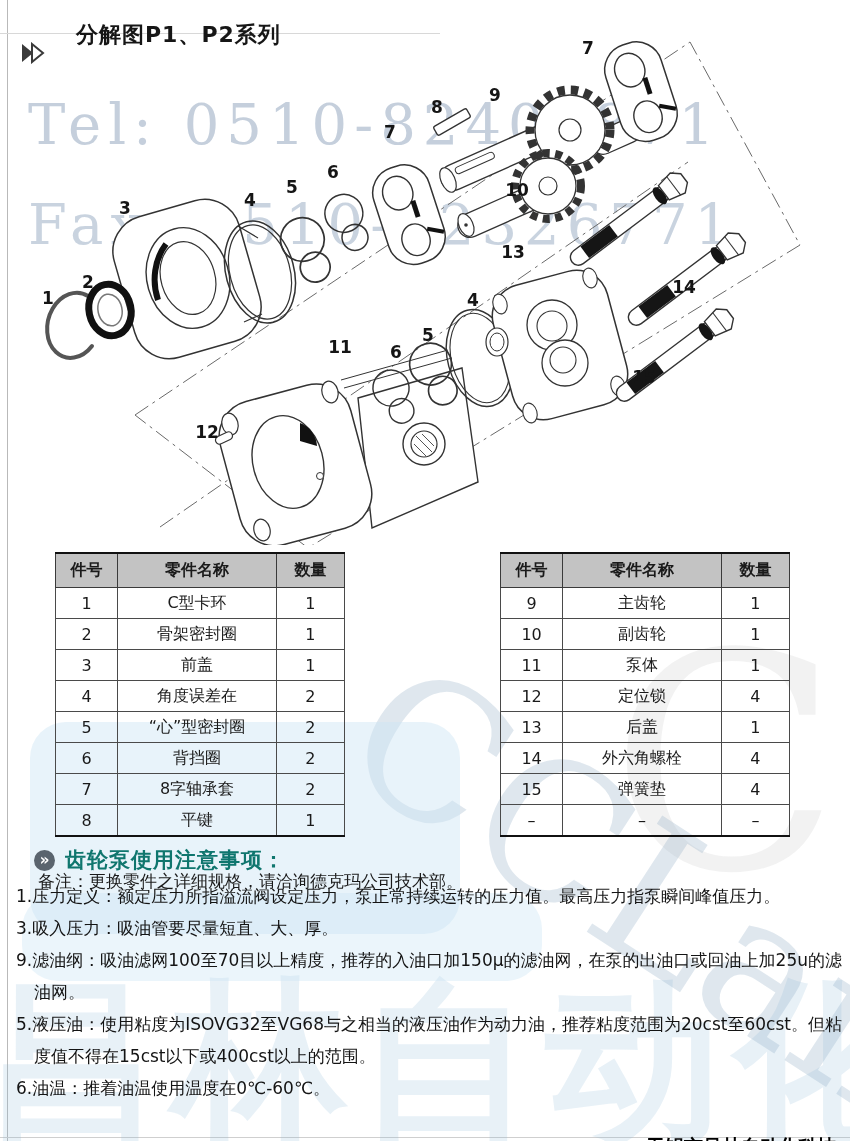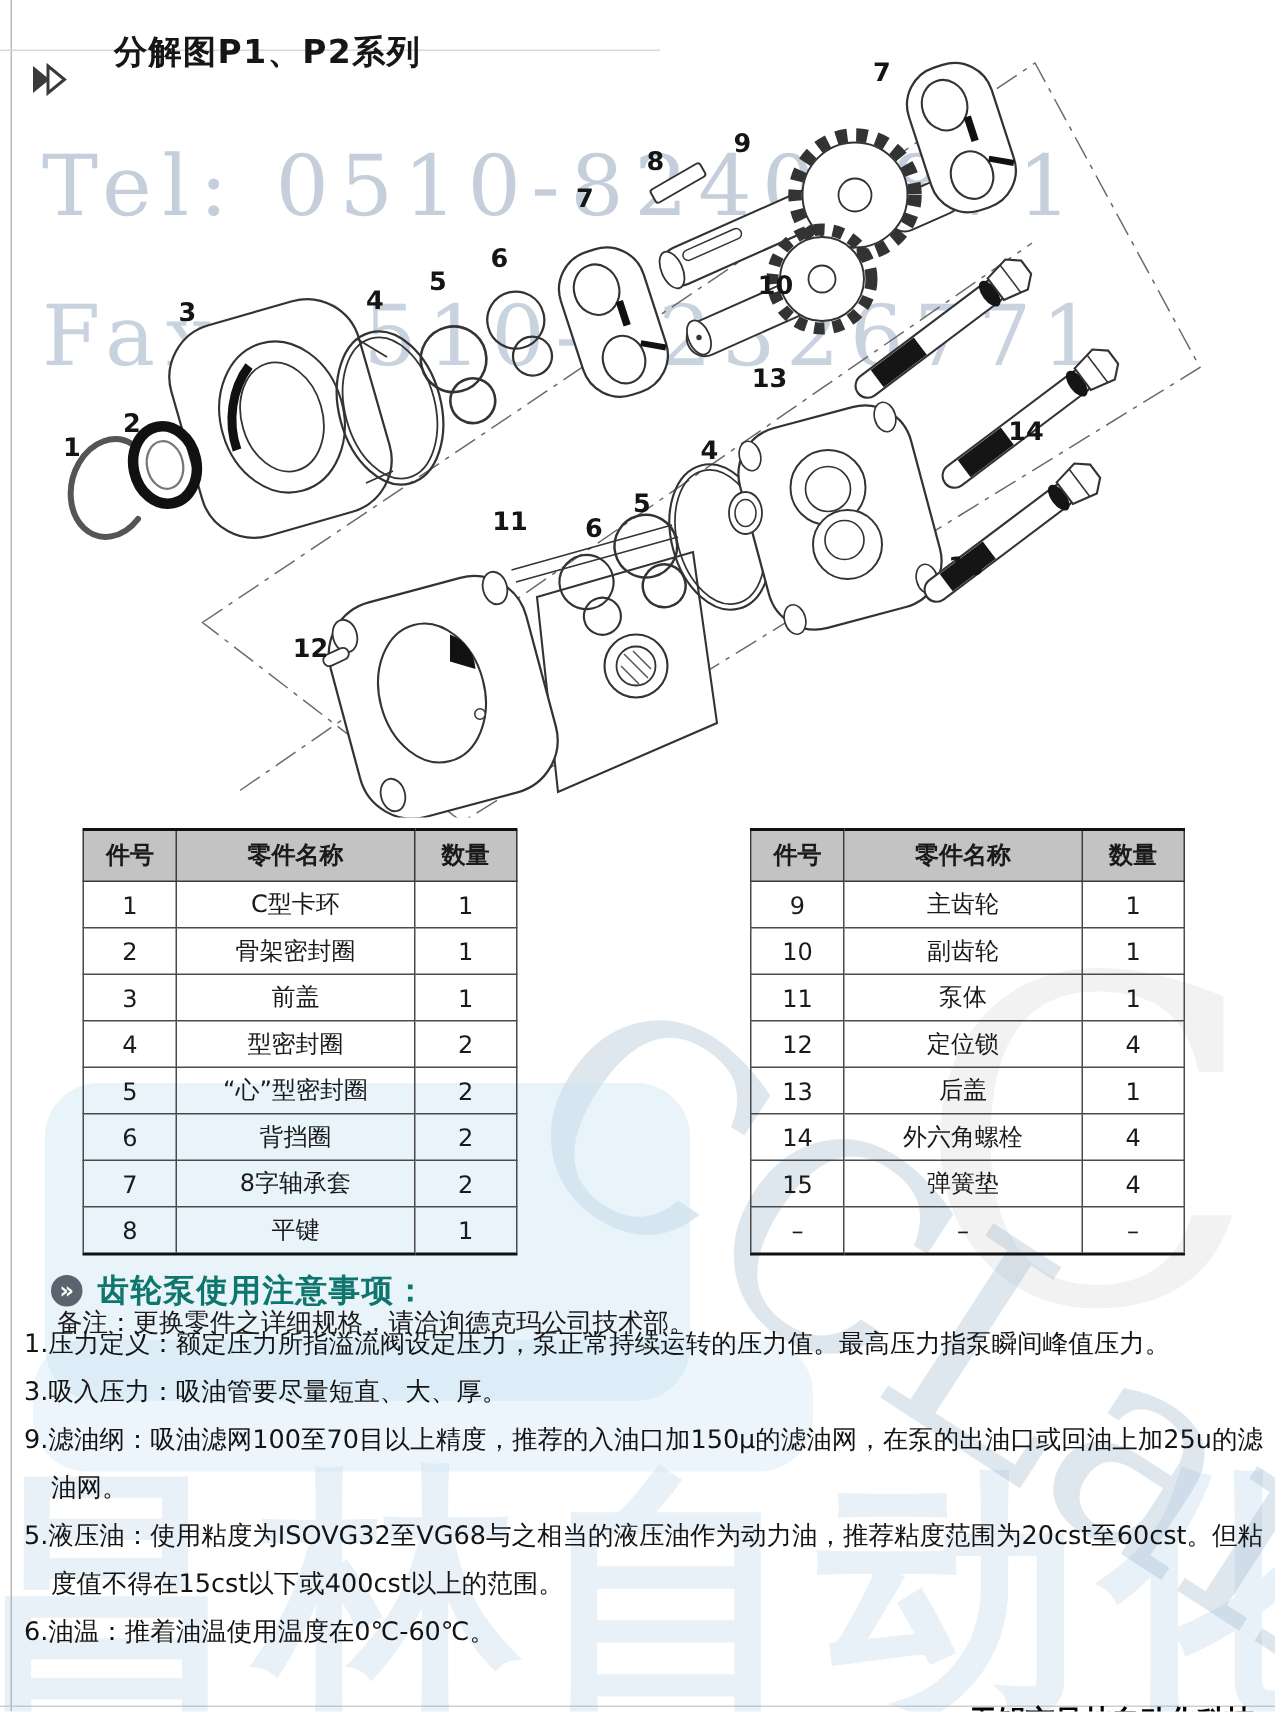--- a/index.html
+++ b/index.html
@@ -250,21 +250,21 @@
         <td>骨架密封圈</td>
         <td>1</td>
       </tr>
       <tr>
         <td>3</td>
         <td>前盖</td>
         <td>1</td>
       </tr>
       <tr>
         <td>4</td>
-        <td>型密封圈</td>
+        <td>角度误差在</td>
         <td>2</td>
       </tr>
       <tr>
         <td>5</td>
         <td>“心”型密封圈</td>
         <td>2</td>
       </tr>
       <tr>
         <td>6</td>
         <td>背挡圈</td>

